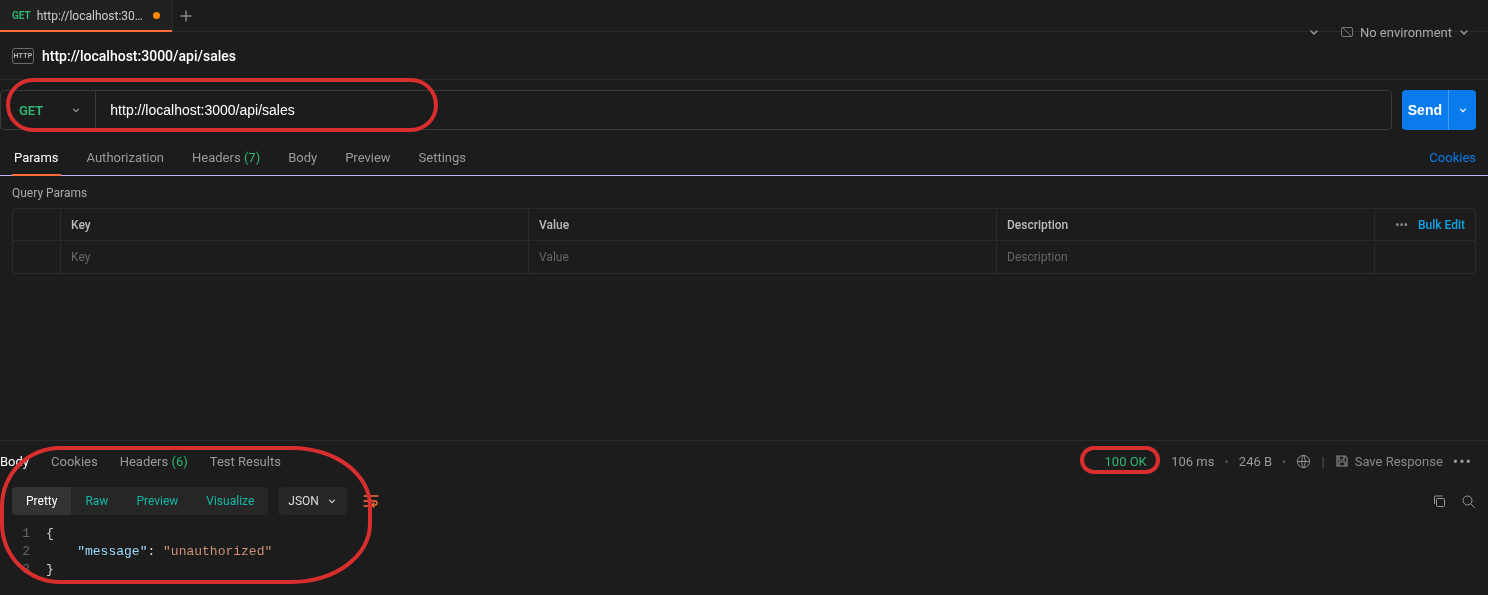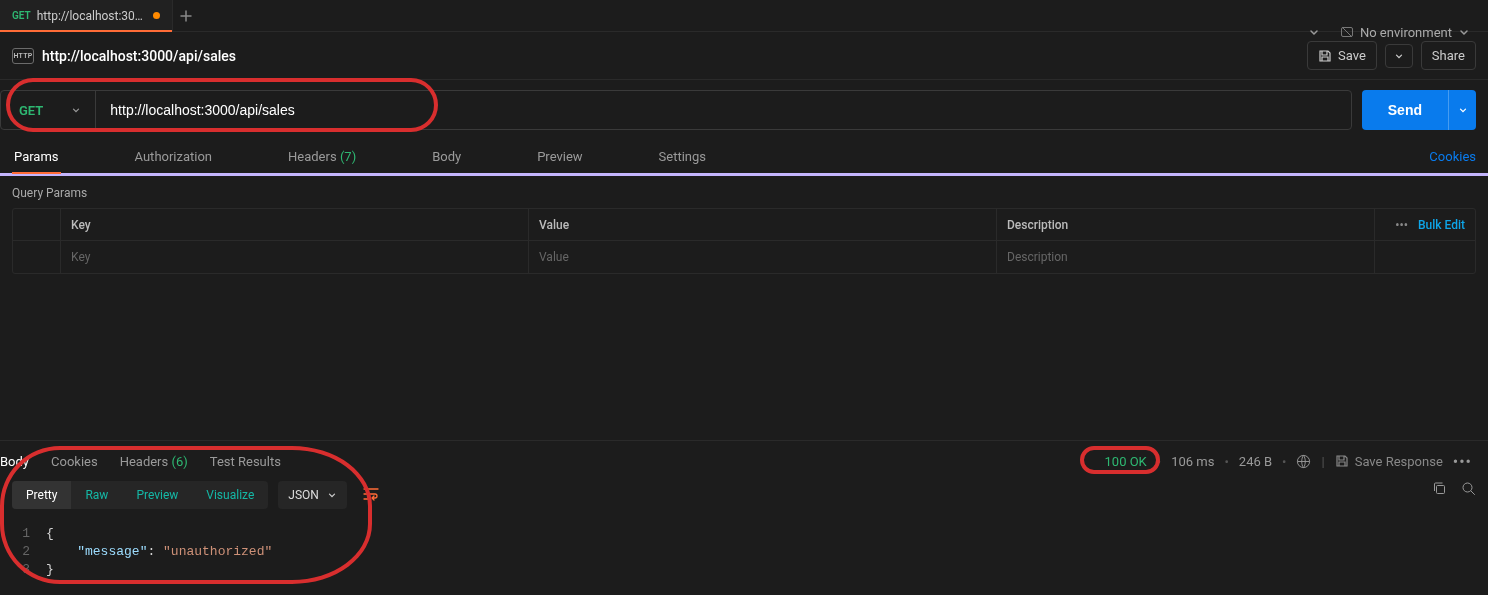--- a/index.html
+++ b/index.html
@@ -29,25 +29,25 @@
   .btn-group { display: flex; gap: 8px; align-items: center; }
 
   
   .url-row { display: flex; align-items: center; padding: 10px 12px 10px 0; gap: 10px; }
   .url-bar { flex: 1; display: flex; align-items: center; border: 1px solid #3a3a3a; border-radius: 4px; height: 40px; background: #1c1c1c; }
   .method-select { display: flex; align-items: center; gap: 28px; padding: 0 14px 0 18px; border-right: 1px solid #3a3a3a; height: 100%; cursor: pointer; }
   .method-label { color: #2eb872; font-weight: 600; font-size: 13px; }
   .method-chev { color: #999; }
   .url-input { flex: 1; background: transparent; border: none; outline: none; color: #fff; font-size: 14px; padding: 0 14px; height: 100%; }
   .send-group { display: flex; height: 40px; }
-  .send-btn { background: #097bed; color: #fff; font-weight: 600; font-size: 14px; border: none; padding: 0 26px; border-radius: 4px 0 0 4px; cursor: pointer; }
+  .send-btn { background: #097bed; color: #fff; font-weight: 600; font-size: 14px; border: none; padding: 0 6px; border-radius: 4px 0 0 4px; cursor: pointer; }
   .send-caret { background: #097bed; color: #fff; border: none; border-left: 1px solid rgba(255,255,255,0.25); border-radius: 0 4px 4px 0; width: 28px; cursor: pointer; display:flex; align-items:center; justify-content:center; }
 
   
-  .req-tabs { display: flex; align-items: center; border-bottom: 3px solid #c4b5fd; height: 36px; padding: 0 12px; gap: 48px; }
+  .req-tabs { display: flex; align-items: center; border-bottom: 1px solid #c4b5fd; height: 36px; padding: 0 12px; }
   .req-tab { padding: 0 2px; margin-right: 24px; color: #9a9a9a; font-size: 13px; cursor: pointer; height: 100%; display: flex; align-items: center; position: relative; }
   .req-tab.active { color: #fff; }
   .req-tab.active::after { content: ""; position: absolute; left: 0; right: 0; bottom: -1px; height: 2px; background: #ff6c37; }
   .badge { color: #2eb872; }
   .req-tabs-spacer { flex: 1; }
   .cookies-link { color: #097bed; font-size: 13px; cursor: pointer; }
 
   
   .section-title { font-size: 12px; color: #aaa; padding: 10px 12px 8px; }
   .qp-table { border: 1px solid #2a2a2a; border-radius: 3px; margin: 0 12px; }
@@ -73,21 +73,21 @@
   .resp-tabs-spacer { flex: 1; }
   .resp-meta { display: flex; align-items: center; gap: 10px; color: #9a9a9a; font-size: 13px; }
   .status-pill { color: #2eb872; }
   .dot-sep { color: #555; }
   .globe-icon, .resp-save, .resp-more { cursor: pointer; color: #999; display:flex; align-items:center; }
   .resp-save { gap: 6px; }
   .resp-save-label { color: #888; }
   .resp-more { font-size: 16px; letter-spacing: 1px; }
 
   
-  .view-row { display: flex; align-items: flex-start; height: 40px; padding: 0 12px; gap: 0; }
+  .view-row { display: flex; align-items: center; height: 40px; padding: 0 12px; gap: 0; }
   .view-seg { display: flex; background: #262626; border-radius: 4px; overflow: hidden; }
   .view-btn { padding: 7px 14px; color: #14b8a6; font-size: 12px; cursor: pointer; }
   .view-btn.active { background: #333; color: #fff; }
   .format-select { display: flex; align-items: center; gap: 8px; margin-left: 10px; background: #262626; border-radius: 4px; padding: 7px 10px; color: #ddd; font-size: 12px; cursor: pointer; }
   .wrap-icon { margin-left: 10px; color: #999; cursor: pointer; padding: 6px; }
   .view-spacer { flex: 1; }
   .copy-icon, .search-icon { color: #999; cursor: pointer; margin-left: 14px; }
 
   
   .code-area { font-family: "SFMono-Regular", Consolas, "Liberation Mono", Menlo, monospace; font-size: 13px; padding: 4px 0; }
@@ -139,36 +139,20 @@
           <path d="M3 5l3 3 3-3" stroke="#999" stroke-width="1.5" fill="none" stroke-linecap="round"></path>
         </svg>
     </div>
   </div>
 </div>
 
 <div class="header-row">
   <div class="http-icon">HTTP</div>
   <div class="breadcrumb">http://localhost:3000/api/sales</div>
   <div class="header-spacer"></div>
-  <div class="btn-group">
-    <div class="btn">
-      <svg width="14" height="14" viewBox="0 0 14 14">
-          <path d="M2 2h8l2 2v8H2z M4 2v4h5V2 M4 12V8h6v4" stroke="#ccc" fill="none" stroke-width="1.2"></path>
-        </svg>
-      <span>Save</span>
-    </div>
-    <div class="btn btn-icon-only">
-      <svg width="10" height="10" viewBox="0 0 12 12">
-          <path d="M3 5l3 3 3-3" stroke="#ccc" stroke-width="1.5" fill="none" stroke-linecap="round"></path>
-        </svg>
-    </div>
-    <div class="btn">
-      <span>Share</span>
-    </div>
-  </div>
 </div>
 
 <div class="url-row">
   <div class="url-bar">
     <div class="method-select">
       <span class="method-label">GET</span>
       <span class="method-chev">
         <svg width="10" height="10" viewBox="0 0 12 12">
             <path d="M3 5l3 3 3-3" stroke="#999" stroke-width="1.5" fill="none" stroke-linecap="round"></path>
           </svg>

